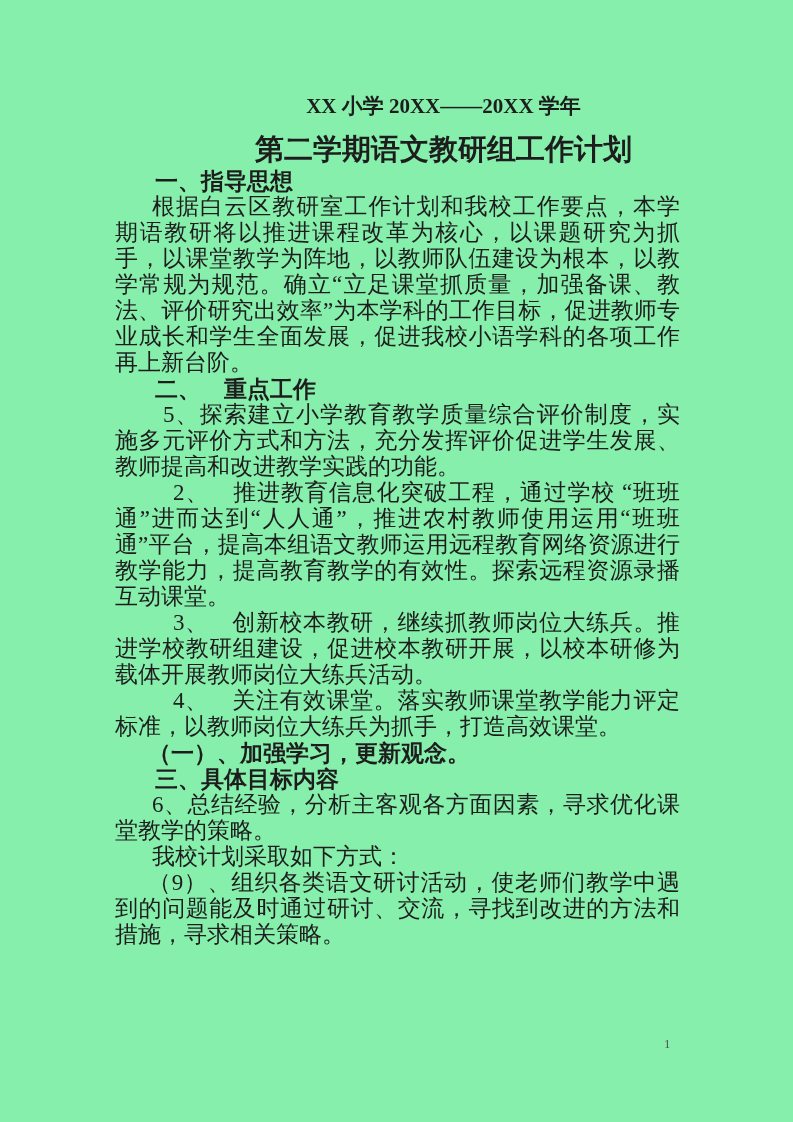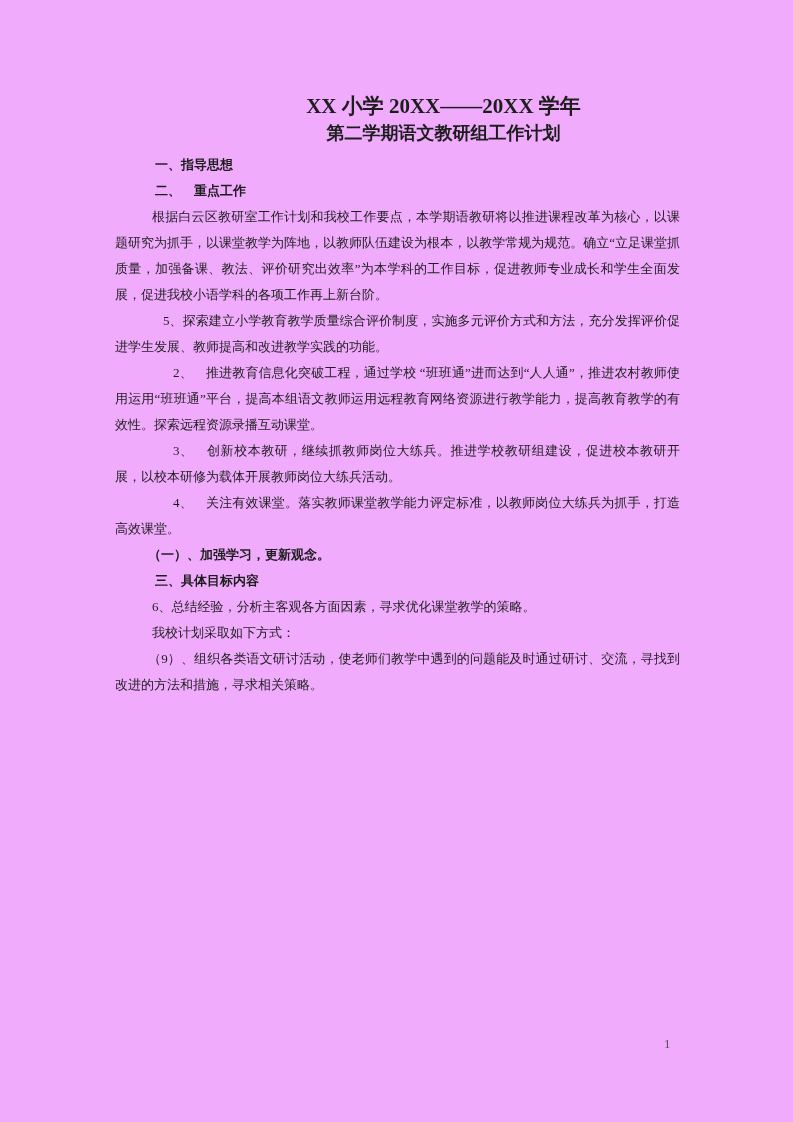--- a/index.html
+++ b/index.html
@@ -11,43 +11,44 @@
     width: 793px;
     height: 1122px;
     position: relative;
     font-family: "Liberation Serif", "DejaVu Serif", serif;
     color: #1d1d1d;
     overflow: hidden;
   }
   .sheet {
     position: absolute;
     inset: 0;
-    background: #f0abfc;
+    background: #86efac;
   }
   .content {
     position: absolute;
     left: 115px;
     top: 93px;
     width: 565px;
   }
   .title {
     font-family: "Liberation Serif", "DejaVu Serif", serif;
     font-weight: 700;
     font-size: 21px;
     line-height: 27px;
     text-align: center;
     margin-left: 92px; 
     white-space: nowrap;
   }
   .title2 {
     font-family: "Liberation Sans", "DejaVu Sans", sans-serif;
-    font-size: 18px;
+    font-size: 29px;
+    margin-top: 16px;
   }
   .block {
-    font-size: 13px;
+    font-size: 23px;
     line-height: 26px;
     text-align: justify;
   }
   .heading {
     font-family: "Liberation Sans", "DejaVu Sans", sans-serif;
     font-weight: 700;
   }
   .h-mt { margin-top: 5px; }
   
   .ind33 { text-indent: 33px; }
@@ -68,23 +69,23 @@
 </head>
 <body>
 
 <div class="sheet">
   <div class="content">
 
     <div class="title">XX 小学 20XX——20XX 学年</div>
     <div class="title title2">第二学期语文教研组工作计划</div>
 
     <div class="block heading ind40 h-mt">一、指导思想</div>
+    <div class="block para ind37">根据白云区教研室工作计划和我校工作要点，本学期语教研将以推进课程改革为核心，以课题研究为抓手，以课堂教学为阵地，以教师队伍建设为根本，以教学常规为规范。确立“立足课堂抓质量，加强备课、教法、评价研究出效率”为本学科的工作目标，促进教师专业成长和学生全面发展，促进我校小语学科的各项工作再上新台阶。</div>
+
     <div class="block heading ind40">二、　重点工作</div>
-
-    <div class="block para ind37">根据白云区教研室工作计划和我校工作要点，本学期语教研将以推进课程改革为核心，以课题研究为抓手，以课堂教学为阵地，以教师队伍建设为根本，以教学常规为规范。确立“立足课堂抓质量，加强备课、教法、评价研究出效率”为本学科的工作目标，促进教师专业成长和学生全面发展，促进我校小语学科的各项工作再上新台阶。</div>
     <div class="block para ind48">5、探索建立小学教育教学质量综合评价制度，实施多元评价方式和方法，充分发挥评价促进学生发展、教师提高和改进教学实践的功能。</div>
     <div class="block para ind58">2、　推进教育信息化突破工程，通过学校 “班班通”进而达到“人人通”，推进农村教师使用运用“班班通”平台，提高本组语文教师运用远程教育网络资源进行教学能力，提高教育教学的有效性。探索远程资源录播互动课堂。</div>
     <div class="block para ind58">3、　创新校本教研，继续抓教师岗位大练兵。推进学校教研组建设，促进校本教研开展，以校本研修为载体开展教师岗位大练兵活动。</div>
     <div class="block para ind58">4、　关注有效课堂。落实教师课堂教学能力评定标准，以教师岗位大练兵为抓手，打造高效课堂。</div>
 
     <div class="block heading ind33">（一）、加强学习，更新观念。</div>
     <div class="block heading ind40">三、具体目标内容</div>
     <div class="block para ind37">6、总结经验，分析主客观各方面因素，寻求优化课堂教学的策略。</div>
     <div class="block para ind37">我校计划采取如下方式：</div>
     <div class="block para ind33">（9）、组织各类语文研讨活动，使老师们教学中遇到的问题能及时通过研讨、交流，寻找到改进的方法和措施，寻求相关策略。</div>

